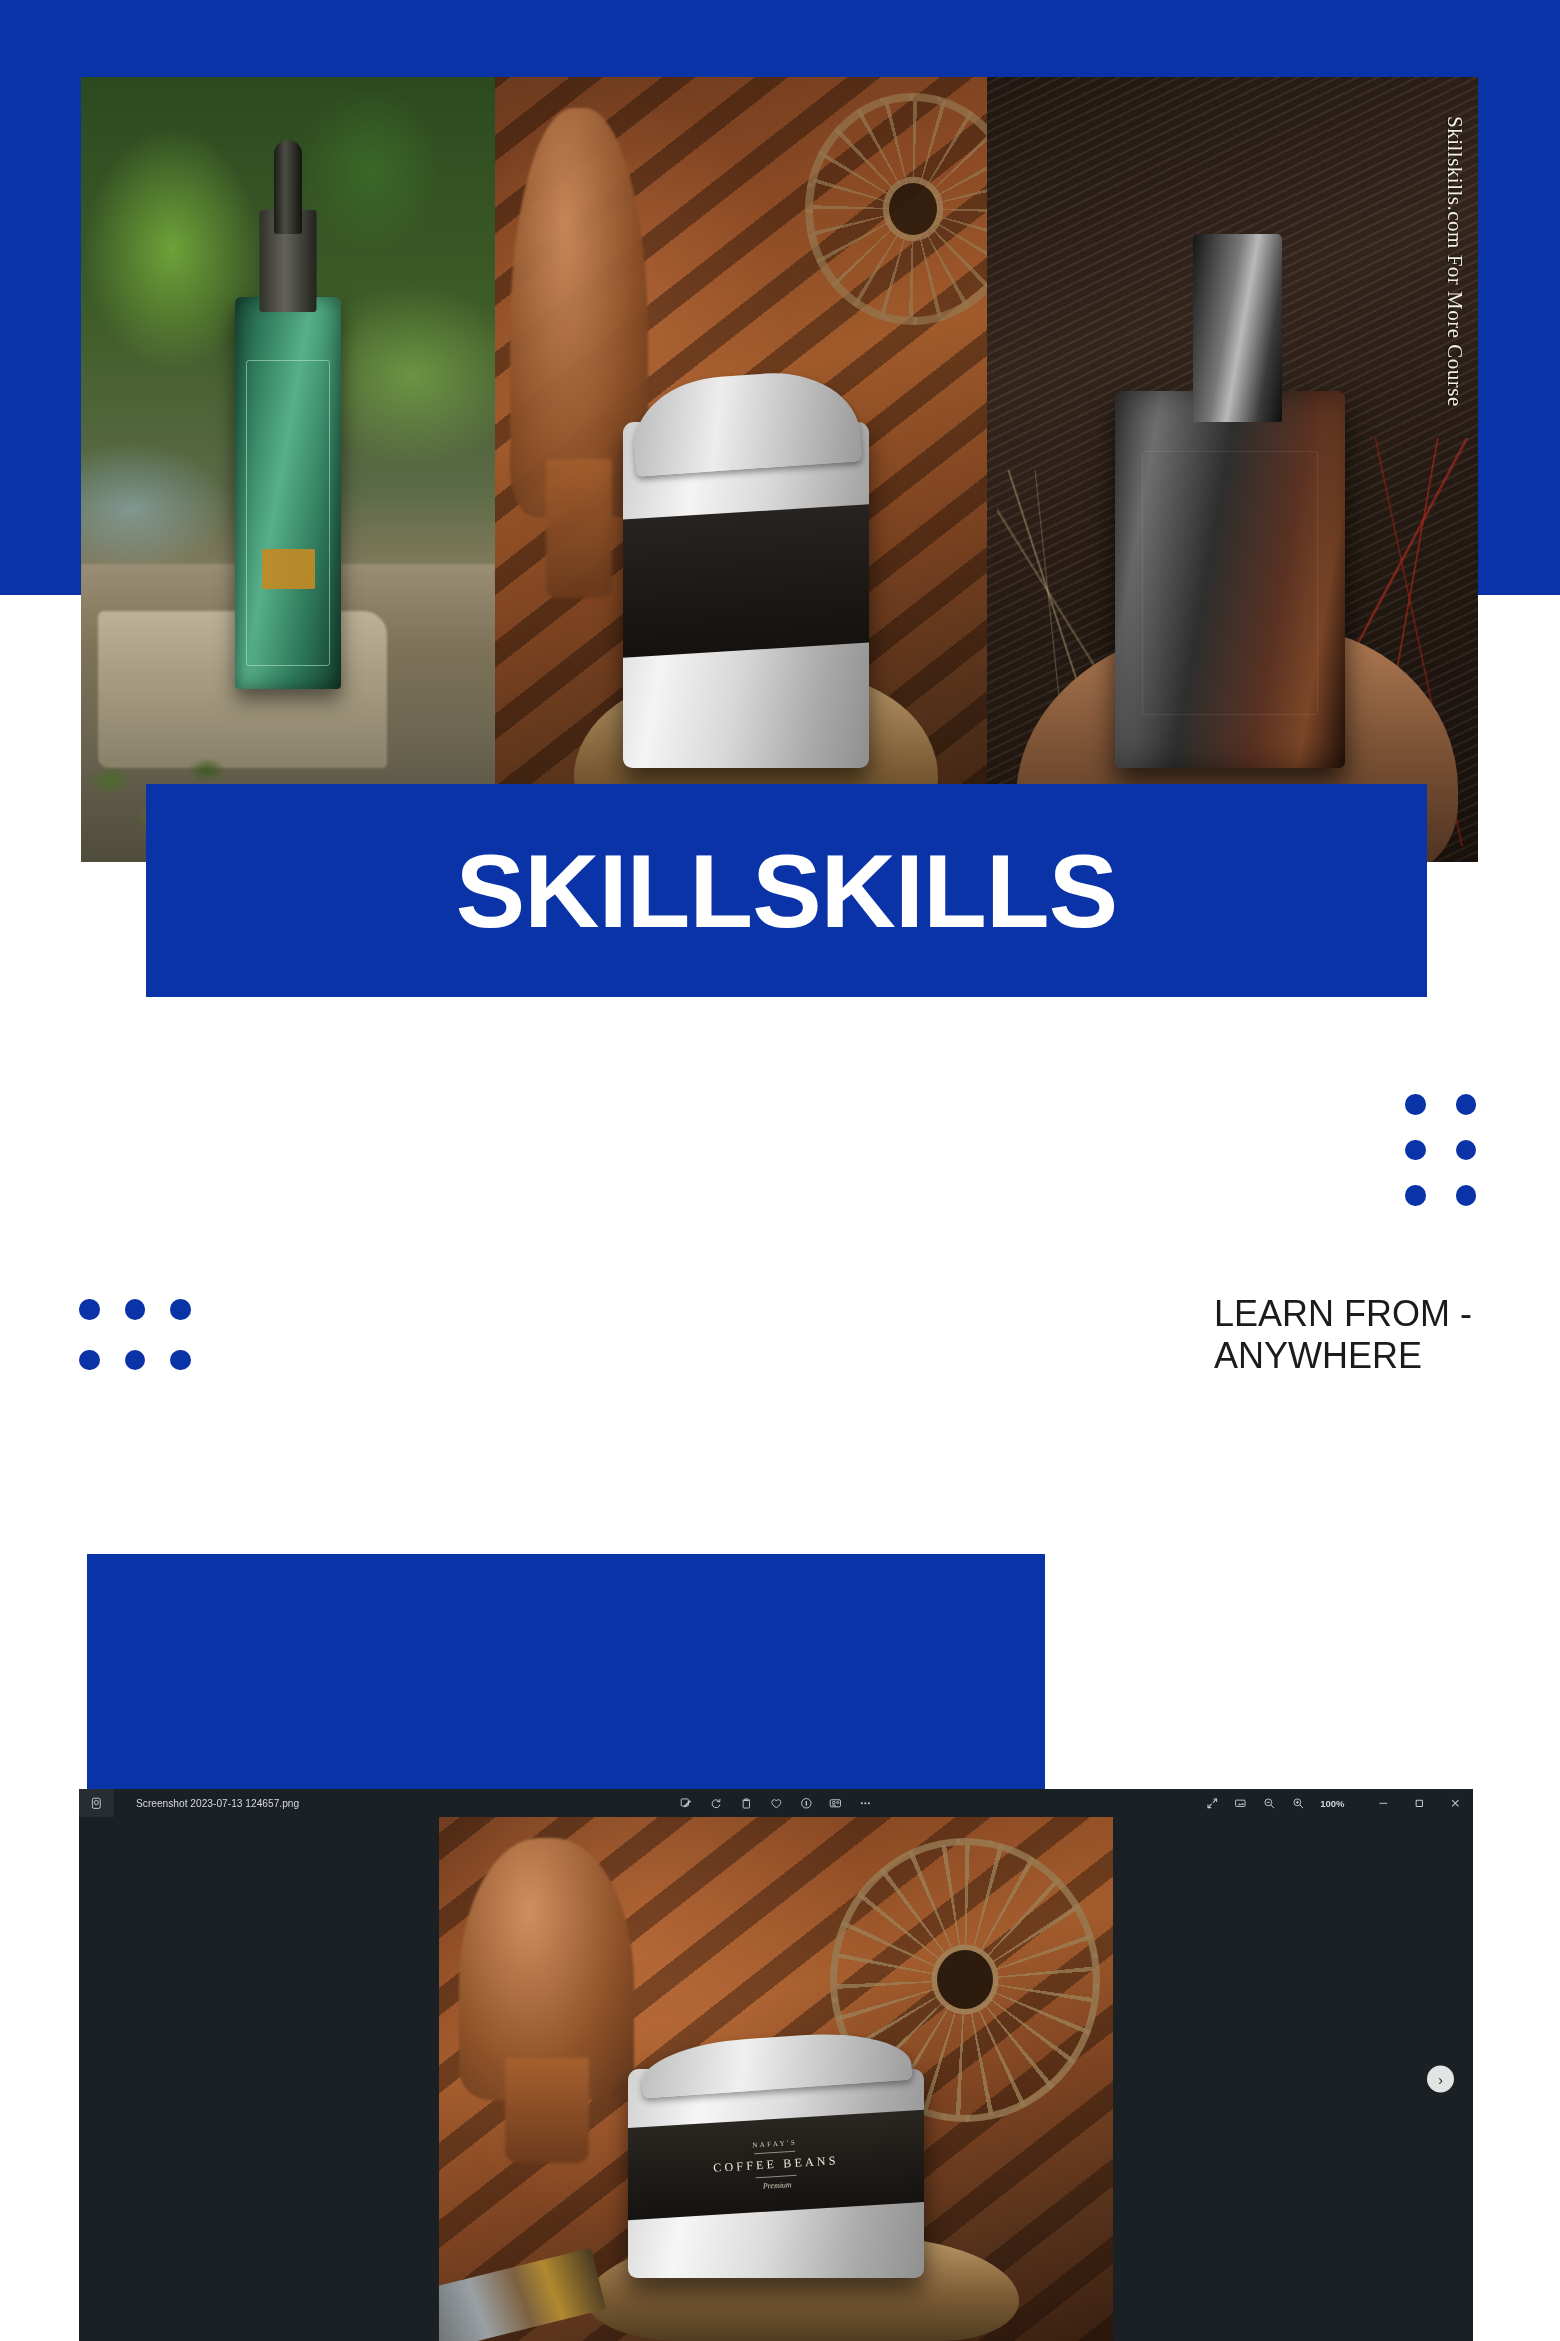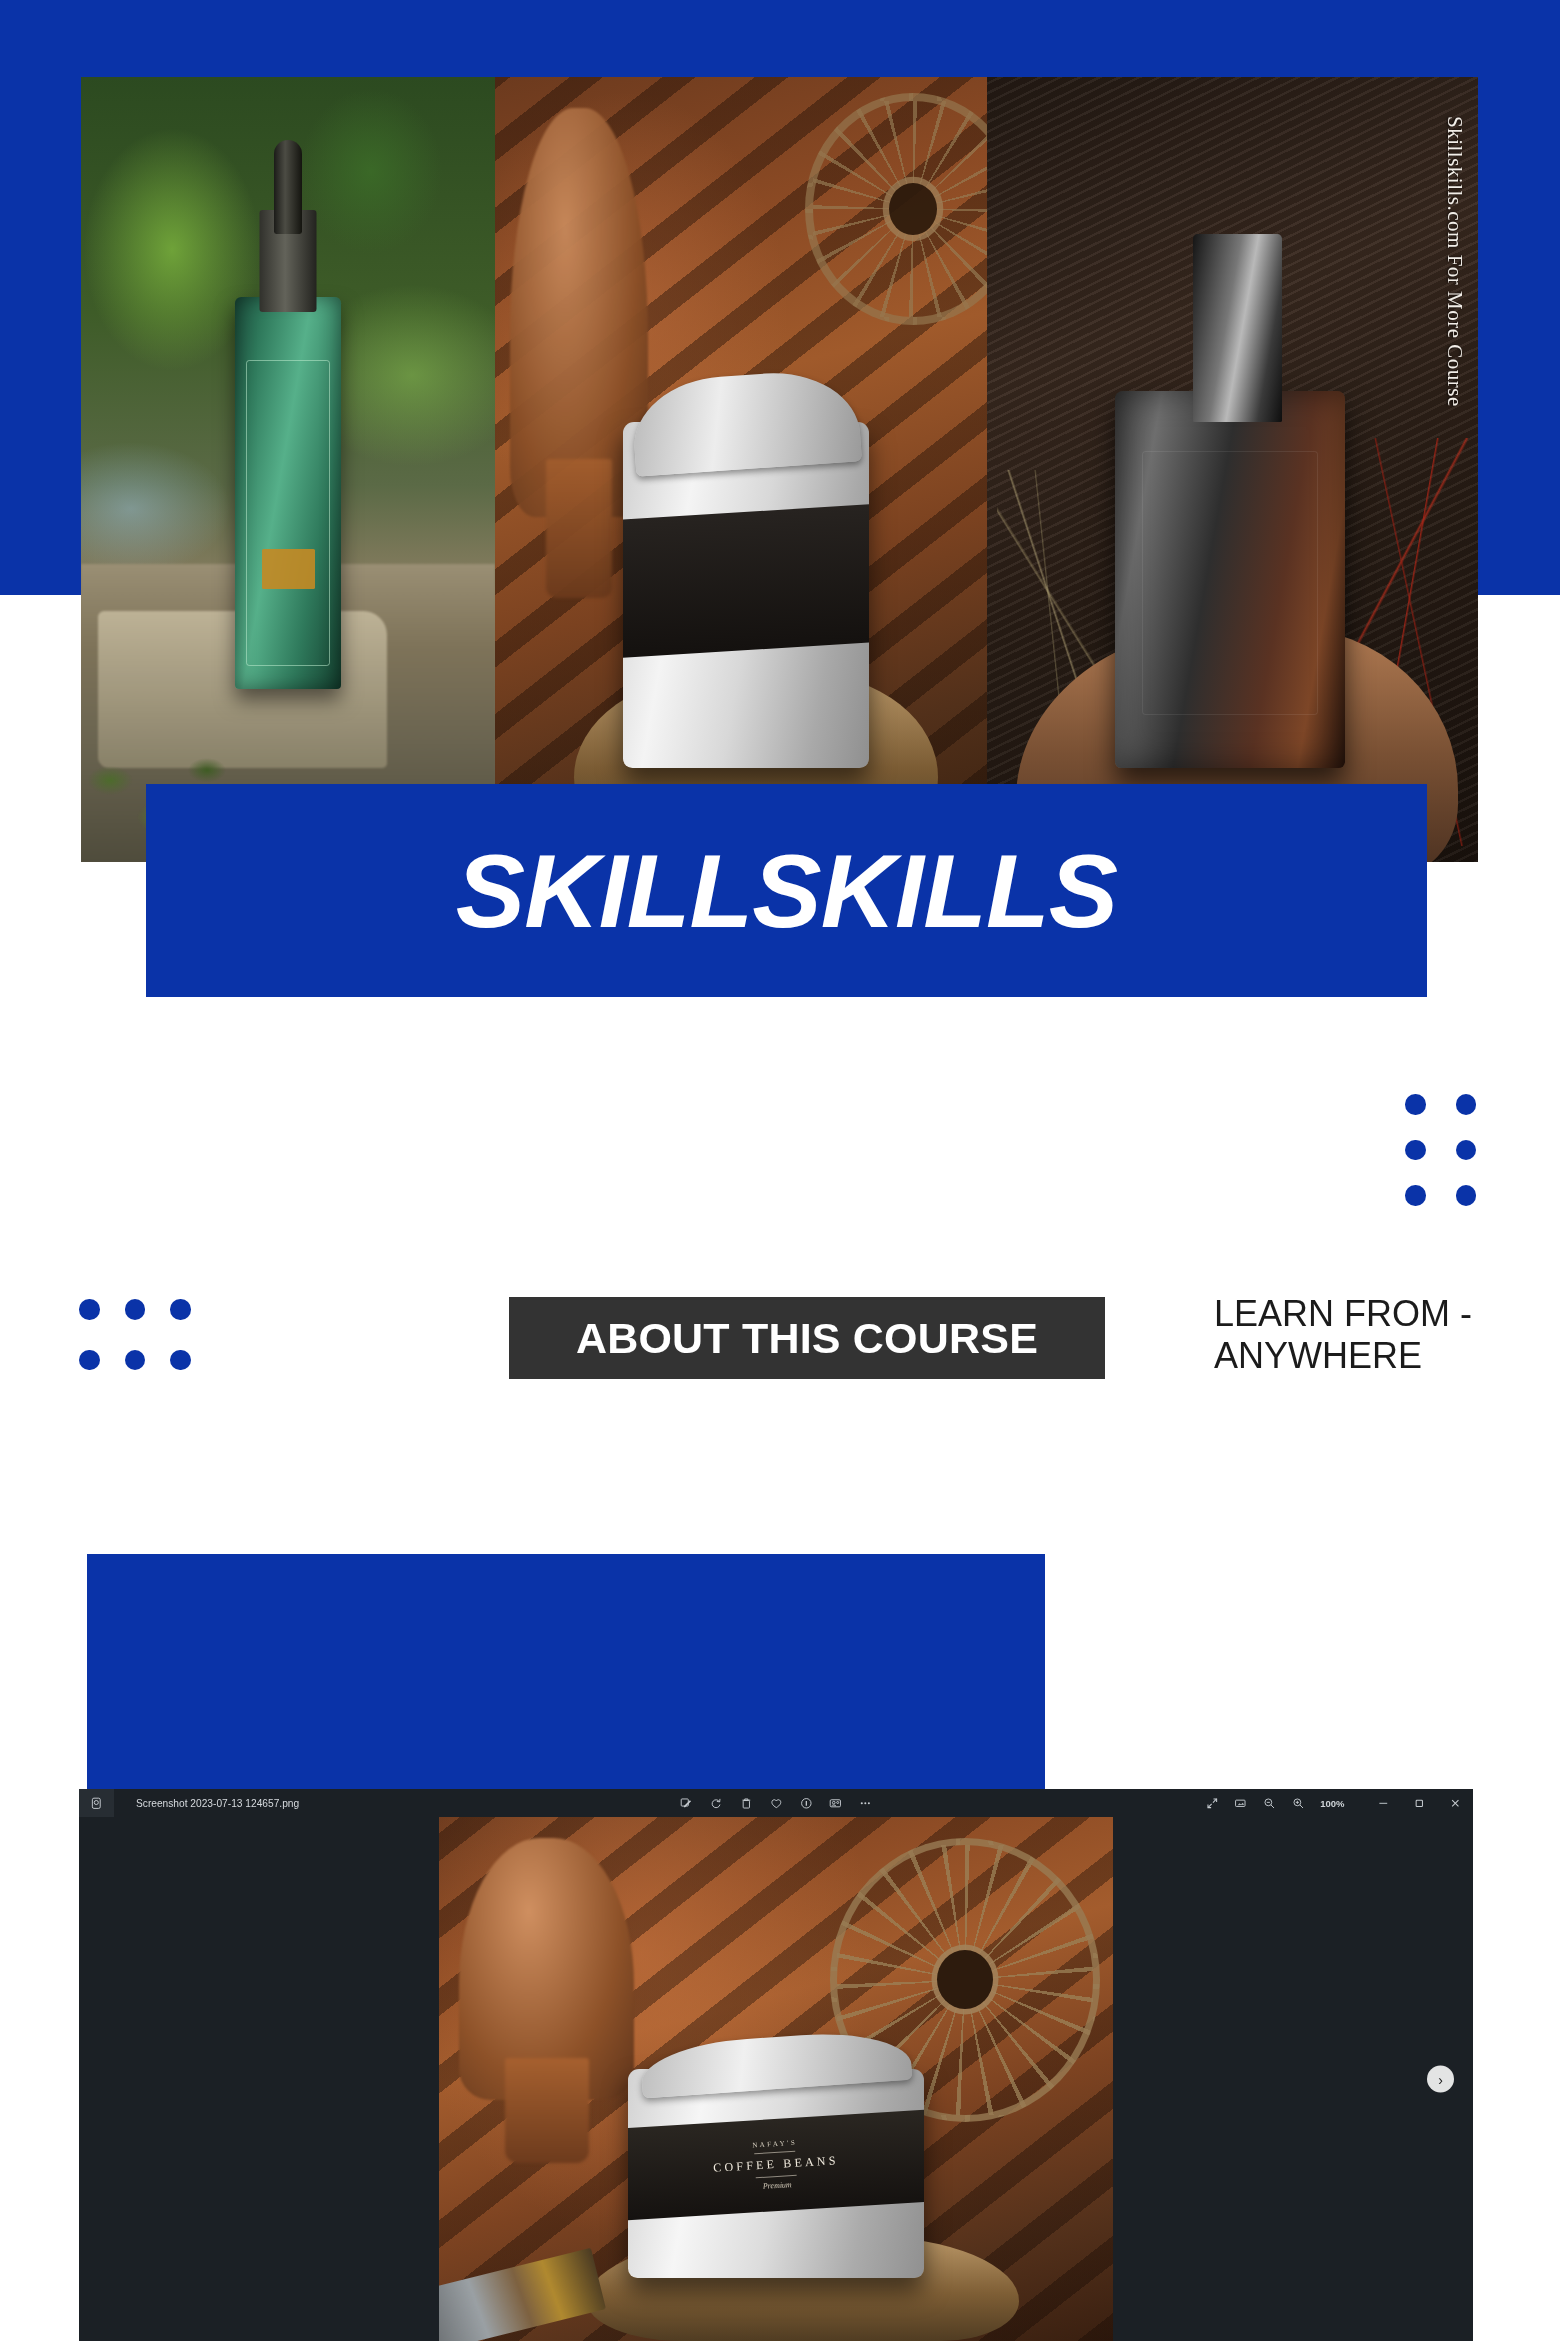--- a/index.html
+++ b/index.html
@@ -208,21 +208,20 @@
     background:#0A33A8;
     display:flex; align-items:center; justify-content:center;
     z-index:6;
   }
   .title-banner h1 {
     color:#ffffff;
     font-size:104px;
     font-weight:bold;
     letter-spacing:-0.8px;
     line-height:1;
-    font-style:italic;
   }
 
   
   .dots { position:absolute; display:grid; z-index:4; }
   .dots span {
     width:20.5px; height:20.5px; border-radius:50%; background:#0A33A8;
     display:block;
   }
   .dots-right {
     right:85px; top:1094px;
@@ -446,23 +445,20 @@
 
   <div class="dots dots-left">
     <span></span>
     <span></span>
     <span></span>
     <span></span>
     <span></span>
     <span></span>
   </div>
 
-  <div class="about-chip">
-    <span>ABOUT THIS COURSE</span>
-  </div>
 
   <div class="learn-anywhere">
     <div>LEARN FROM -</div>
     <div>ANYWHERE</div>
   </div>
 
   <div class="lower-block"></div>
 
   <div class="viewer">
 

